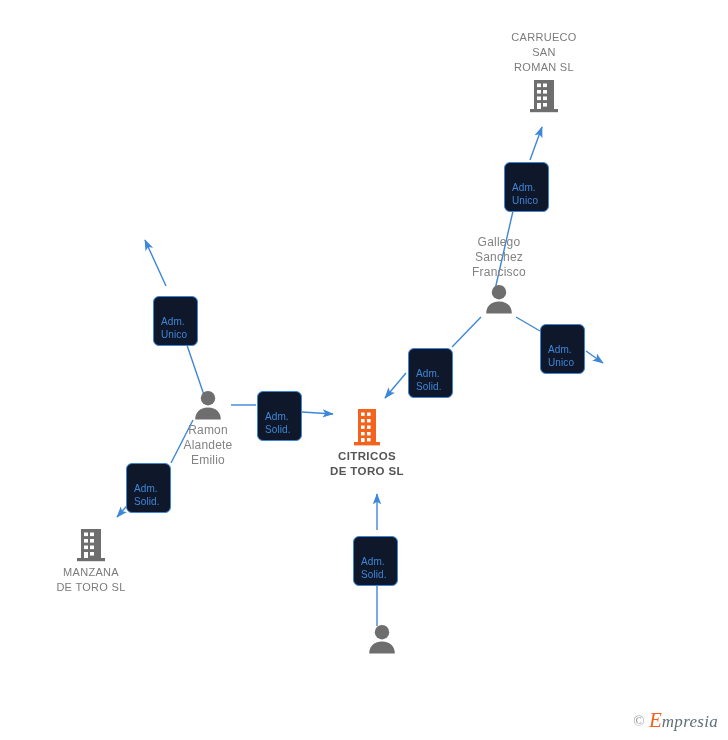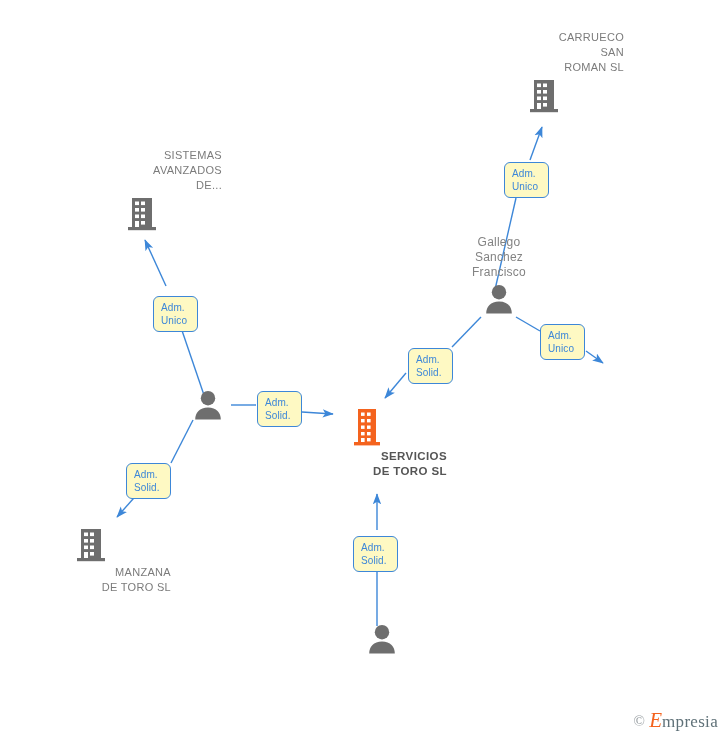--- a/index.html
+++ b/index.html
@@ -34,64 +34,63 @@
     font-size:11.5px;
     color:#7b7b7b;
     letter-spacing:.2px;
     white-space:pre-line;
     padding-top:3px;
   }
   .node.company .caption{
     color:#7b7b7b;
     font-size:11px;
     letter-spacing:.3px;
-    text-align:right;
   }
   .node.person .caption{
     color:#838383;
     font-size:12px;
   }
   .node.caption-above .caption{padding-top:0;padding-bottom:4px;}
   .node.focus .caption{
     color:#555555;
     font-weight:bold;
     font-size:11.5px;
     letter-spacing:.4px;
   }
 
   
   .rel{
     position:absolute;
     box-sizing:border-box;
-    background:#fef9c3;
+    background:#0f172a;
     border:1.3px solid #3d87d8;
     border-radius:6px;
     color:#3d87d8;
     font-size:10px;
     line-height:13px;
-    padding:4px 6px 4px 7px;
+    padding:18px 6px 4px 7px;
     text-align:left;
     white-space:pre-line;
     letter-spacing:.1px;
     width:45px;
   }
 
   
   #watermark{
     position:absolute;
     right:10px;bottom:8px;
     font-size:17px;
     line-height:20px;
     color:#8a8f93;
     white-space:nowrap;
     font-family:"Liberation Serif","DejaVu Serif",serif;
   }
   #watermark .c{color:#9aa0a4;font-size:15px;vertical-align:1px;}
   #watermark .e{color:#f4631e;font-style:italic;font-size:21px;}
-  #watermark .rest{color:#5f7178;letter-spacing:.3px;}
+  #watermark .rest{color:#5f7178;font-style:italic;letter-spacing:.3px;}
 </style>
 </head>
 <body>
 
 <div id="graph">
 
   <svg id="edges" viewBox="0 0 728 740" width="728" height="740" xmlns="http://www.w3.org/2000/svg">
     <defs>
       <marker id="arrowhead" markerWidth="9" markerHeight="9" refX="7.4" refY="3.2" orient="auto" markerUnits="strokeWidth">
         <path d="M0,0.2 L8,3.2 L0,6.2 L1.9,3.2 Z" fill="#3d87d8"></path>
@@ -149,61 +148,43 @@
           <rect x="14" y="11" width="4" height="3.6"></rect>
           <rect x="8" y="17.5" width="4" height="3.6"></rect>
           <rect x="14" y="17.5" width="4" height="3.6"></rect>
           <rect x="8" y="24" width="4" height="6"></rect>
           <rect x="14" y="24" width="4" height="3.6"></rect>
         </g>
       </svg>
     </span>
   </div>
 
-  <div class="node company caption-above" style="left:142px;top:148px;">
-    <span class="caption">SISTEMAS
-AVANZADOS
-DE...</span>
-    <span class="glyph">
-      <svg width="30" height="34" viewBox="0 0 30 34" xmlns="http://www.w3.org/2000/svg">
-        <rect x="5" y="1" width="20" height="29" fill="#6e6e6e"></rect>
-        <rect x="1" y="30" width="28" height="3.2" fill="#6e6e6e"></rect>
-        <g fill="#ffffff">
-          <rect x="8" y="4.5" width="4" height="3.6"></rect>
-          <rect x="14" y="4.5" width="4" height="3.6"></rect>
-          <rect x="8" y="11" width="4" height="3.6"></rect>
-          <rect x="14" y="11" width="4" height="3.6"></rect>
-          <rect x="8" y="17.5" width="4" height="3.6"></rect>
-          <rect x="14" y="17.5" width="4" height="3.6"></rect>
-          <rect x="8" y="24" width="4" height="6"></rect>
-          <rect x="14" y="24" width="4" height="3.6"></rect>
-        </g>
-      </svg>
-    </span>
-  </div>
 
   <div class="node person caption-above" style="left:499px;top:235px;">
     <span class="caption">Gallego
 Sanchez
 Francisco</span>
     <span class="glyph">
       <svg width="32" height="30" viewBox="0 0 32 30" xmlns="http://www.w3.org/2000/svg">
         <circle cx="16" cy="8.2" r="7.2" fill="#6e6e6e"></circle>
         <path d="M16,17.4 C7.6,17.4 3.2,22.6 3.2,29.5 L28.8,29.5 C28.8,22.6 24.4,17.4 16,17.4 Z" fill="#6e6e6e"></path>
       </svg>
     </span>
   </div>
 
   <div class="node person" style="left:208px;top:390px;">
     <span class="glyph">
       <svg width="32" height="30" viewBox="0 0 32 30" xmlns="http://www.w3.org/2000/svg">
         <circle cx="16" cy="8.2" r="7.2" fill="#6e6e6e"></circle>
         <path d="M16,17.4 C7.6,17.4 3.2,22.6 3.2,29.5 L28.8,29.5 C28.8,22.6 24.4,17.4 16,17.4 Z" fill="#6e6e6e"></path>
       </svg>
     </span>
+    <span class="caption">Ramon
+Alandete
+Emilio</span>
   </div>
 
 
   <div class="node company focus" style="left:367px;top:408px;">
     <span class="glyph">
       <svg width="28" height="38" viewBox="0 0 28 38" xmlns="http://www.w3.org/2000/svg">
         <rect x="5" y="1" width="18" height="33" fill="#f4631e"></rect>
         <rect x="1" y="34" width="26" height="3.4" fill="#f4631e"></rect>
         <g fill="#ffffff">
           <rect x="8" y="4.5" width="3.6" height="3.4"></rect>
@@ -212,21 +193,21 @@
           <rect x="14" y="11" width="3.6" height="3.4"></rect>
           <rect x="8" y="17.5" width="3.6" height="3.4"></rect>
           <rect x="14" y="17.5" width="3.6" height="3.4"></rect>
           <rect x="8" y="24" width="3.6" height="3.4"></rect>
           <rect x="14" y="24" width="3.6" height="3.4"></rect>
           <rect x="8" y="30" width="3.6" height="4"></rect>
           <rect x="14" y="30" width="3.6" height="3.4"></rect>
         </g>
       </svg>
     </span>
-    <span class="caption">SERVICIOS
+    <span class="caption">CITRICOS
 DE TORO  SL</span>
   </div>
 
   <div class="node company" style="left:91px;top:528px;">
     <span class="glyph">
       <svg width="30" height="34" viewBox="0 0 30 34" xmlns="http://www.w3.org/2000/svg">
         <rect x="5" y="1" width="20" height="29" fill="#6e6e6e"></rect>
         <rect x="1" y="30" width="28" height="3.2" fill="#6e6e6e"></rect>
         <g fill="#ffffff">
           <rect x="8" y="4.5" width="4" height="3.6"></rect>

